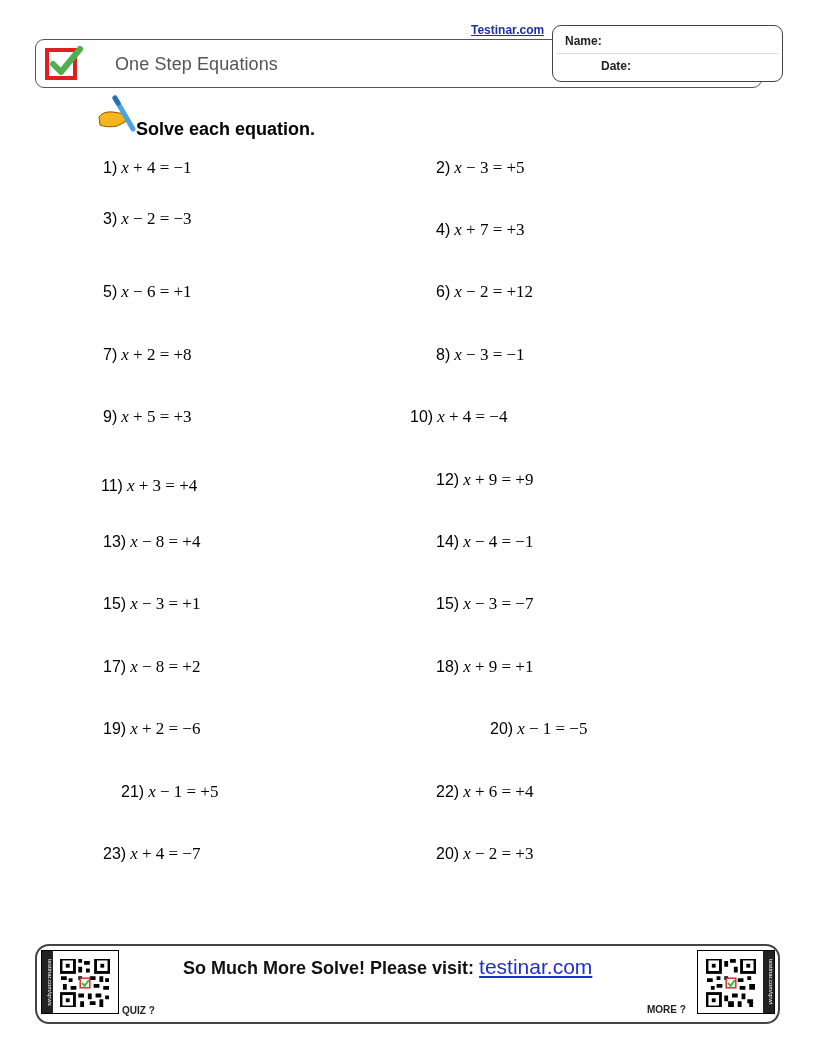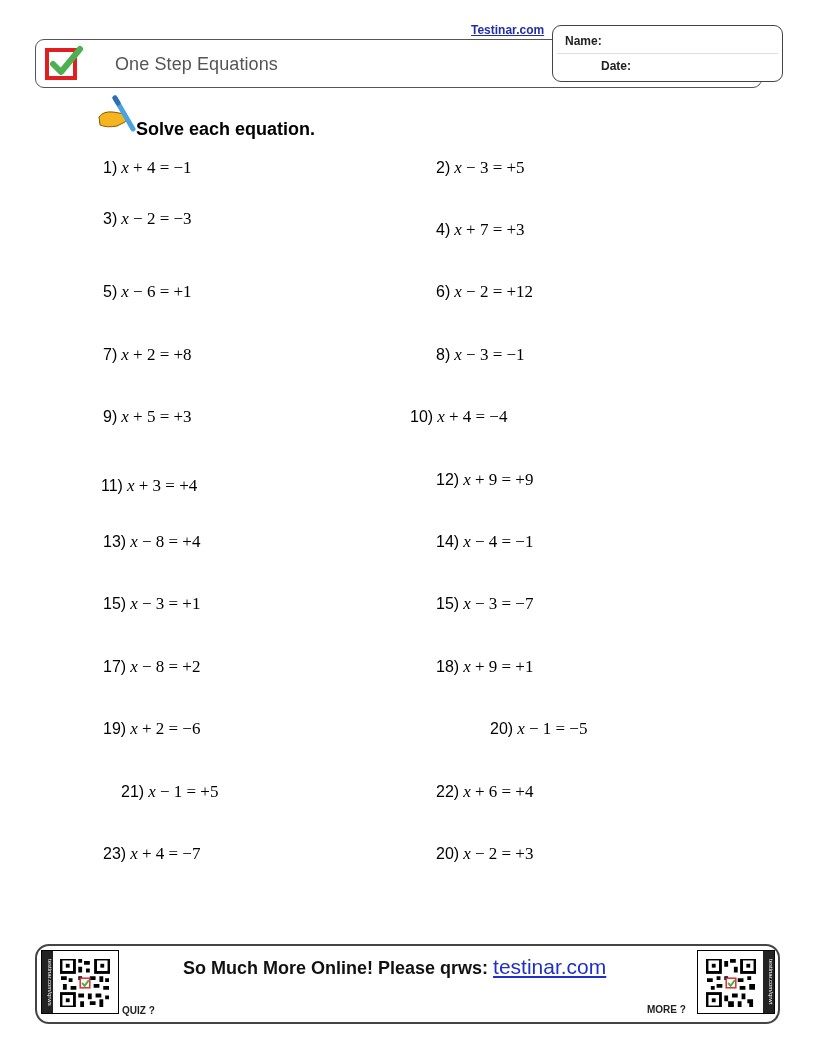--- a/index.html
+++ b/index.html
@@ -129,21 +129,21 @@
     <rect x="0" y="18" width="7" height="7" fill="none" stroke="#000" stroke-width="1.5"></rect>
       <rect x="2.5" y="20.5" width="2" height="2" fill="#000"></rect>
     <path d="M9 0h2v2h-2zM12 1h3v2h-3zM9 4h2v3h-2zM13 5h2v2h-2zM0 9h3v2h-3zM4 10h2v2h-2zM9 9h2v2h-2zM15 9h3v2h-3zM20 9h2v3h-2zM23 10h2v2h-2zM1 13h2v3h-2zM5 14h3v2h-3zM17 13h3v2h-3zM22 14h3v2h-3zM9 18h3v2h-3zM14 18h2v3h-2zM18 18h3v2h-3zM10 22h2v3h-2zM15 22h3v2h-3zM20 21h2v4h-2zM23 19h2v2h-2z" fill="#000"></path>
     <rect x="10" y="10" width="5" height="5" fill="#fff" stroke="#d33" stroke-width="0.8"></rect>
     <path d="M11 12.5 L12.3 14 L14.5 11" fill="none" stroke="#4caf50" stroke-width="1"></path>
   </svg>
 </div>
 <div class="footer-small" style="left:122px; top:1005px;">QUIZ ?</div>
 
 <div class="footer-text">
-  <span>So Much More Online! Please qrws: </span><a class="footer-link">testinar.com</a>
+  <span>So Much More Solve! Please visit: </span><a class="footer-link">testinar.com</a>
 </div>
 
 <div class="footer-small" style="left:647px; top:1004px;">MORE ?</div>
 <div class="qr" style="left:697px; top:950px;">
   <svg class="qr-code" style="left:8px;" viewBox="0 0 25 25">
     <rect x="0" y="0" width="7" height="7" fill="none" stroke="#000" stroke-width="1.5"></rect>
       <rect x="2.5" y="2.5" width="2" height="2" fill="#000"></rect>
     <rect x="18" y="0" width="7" height="7" fill="none" stroke="#000" stroke-width="1.5"></rect>
       <rect x="20.5" y="2.5" width="2" height="2" fill="#000"></rect>
     <rect x="0" y="18" width="7" height="7" fill="none" stroke="#000" stroke-width="1.5"></rect>

